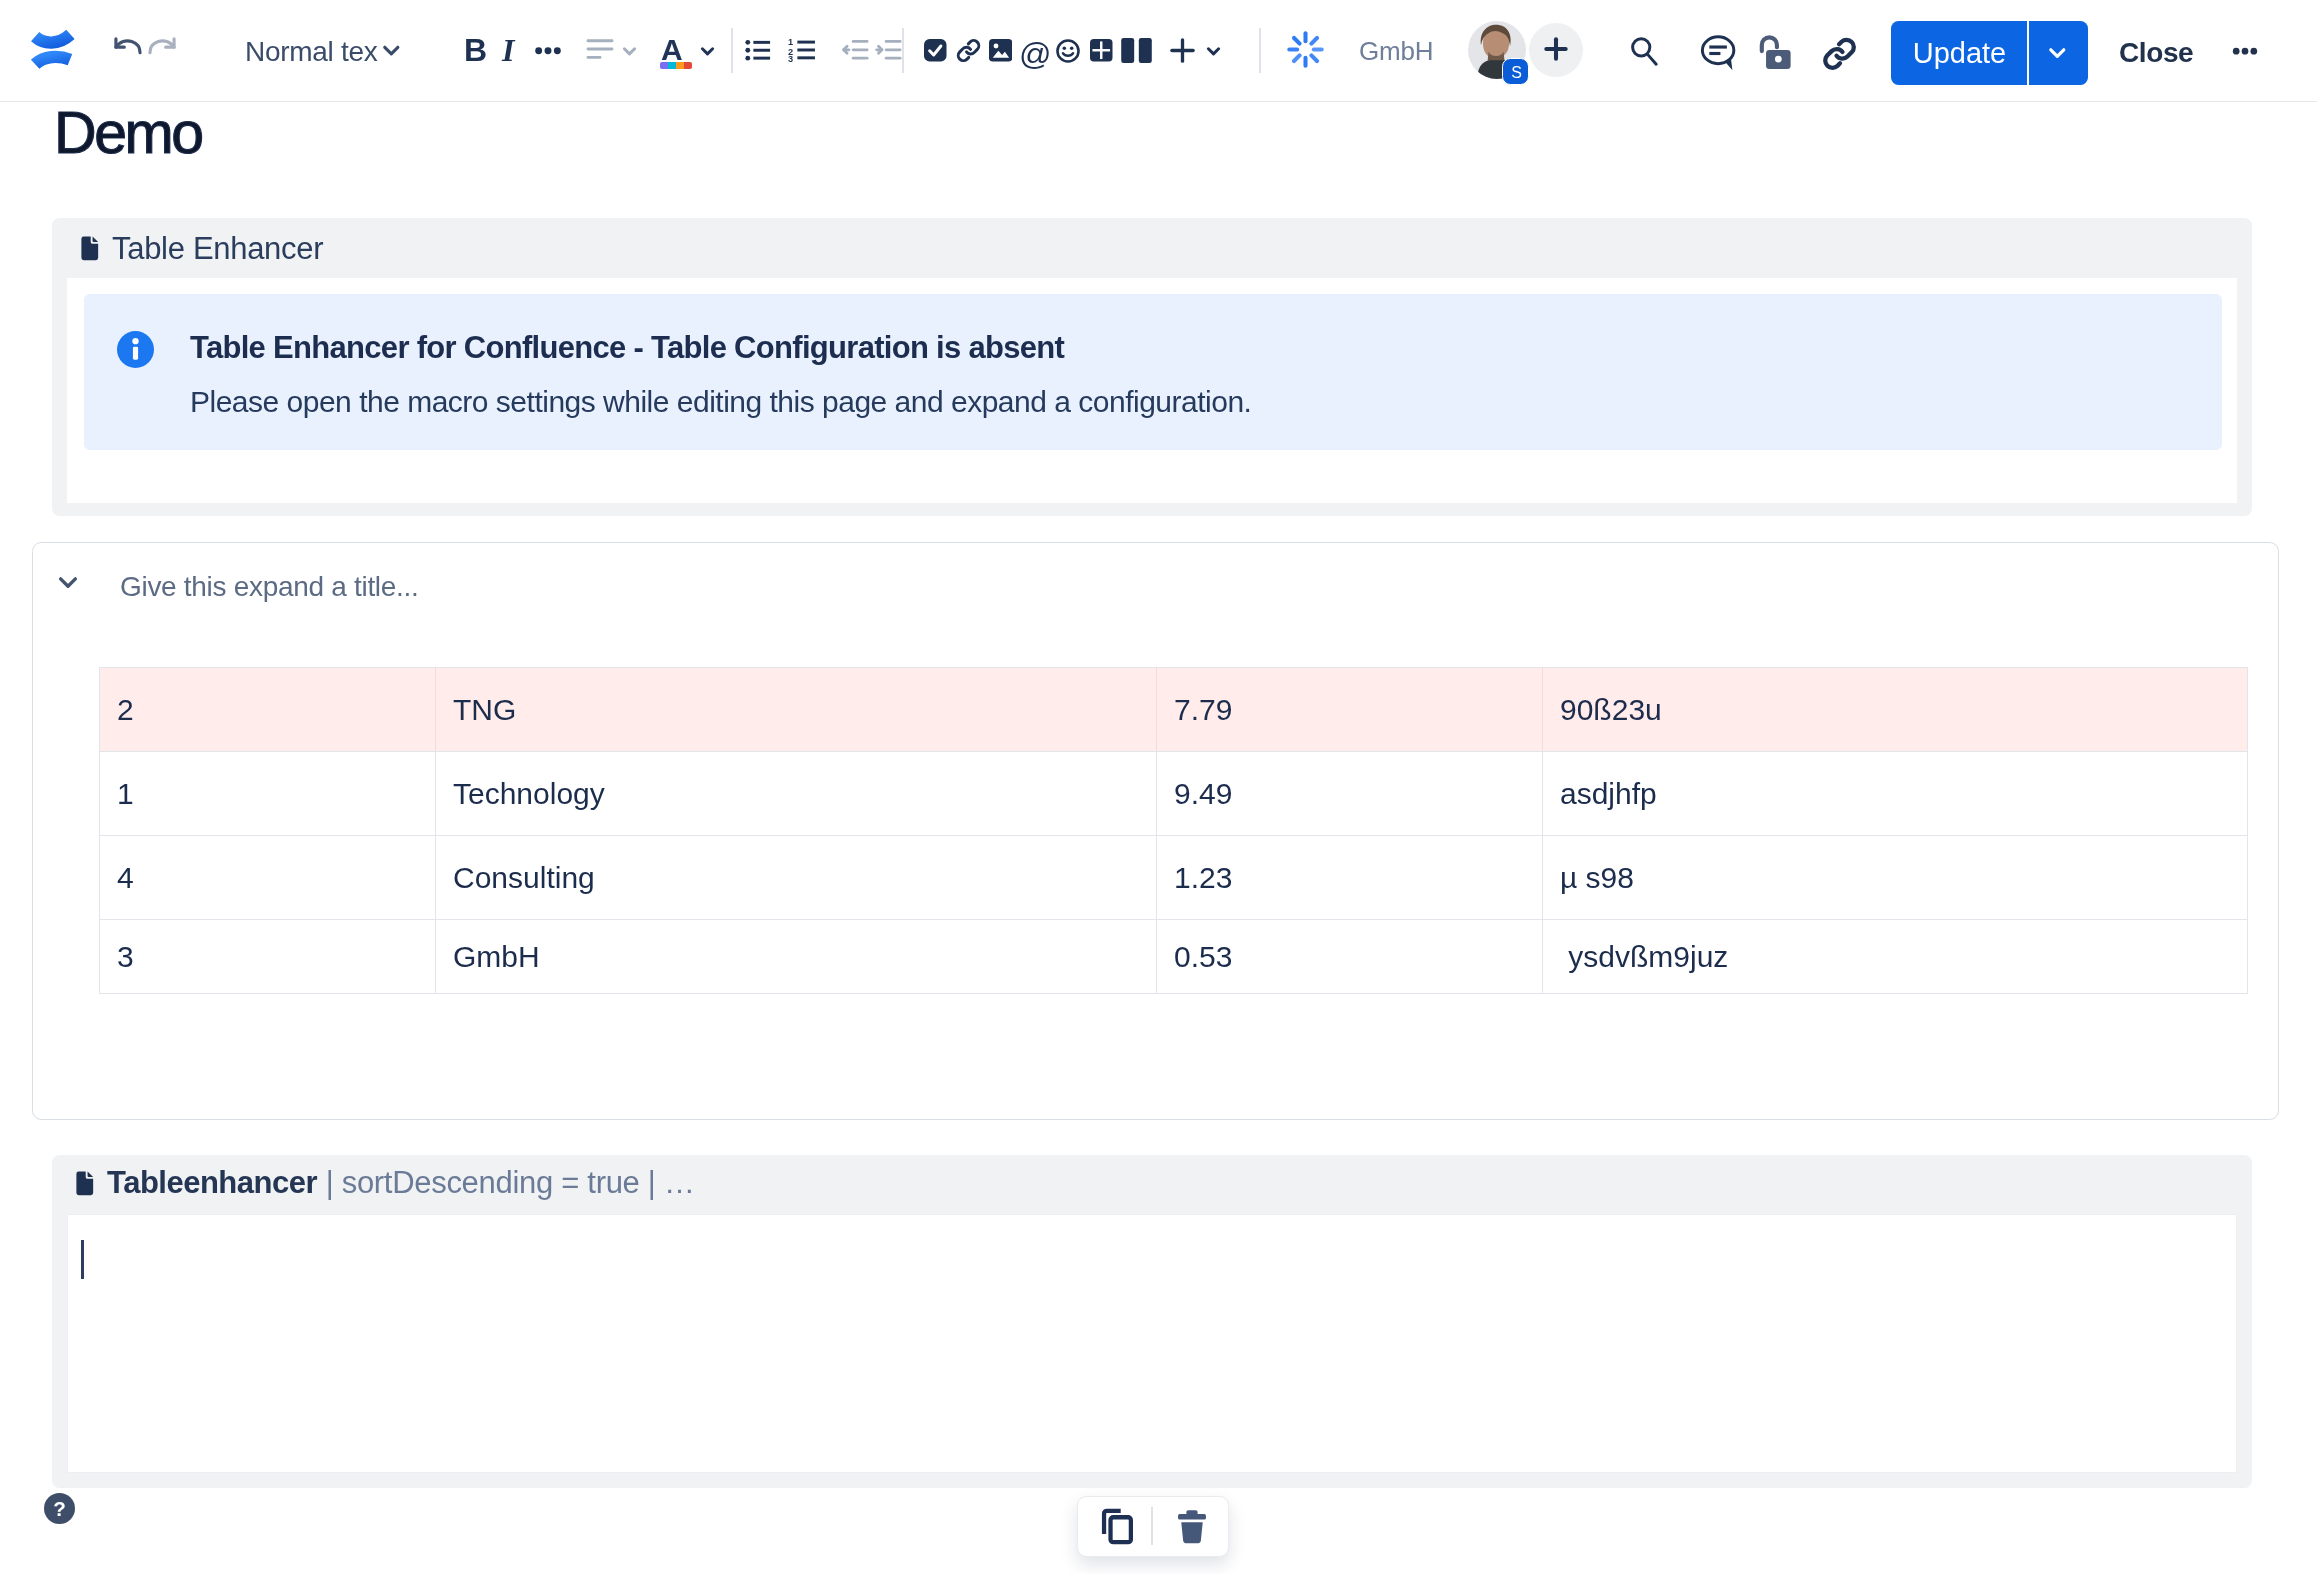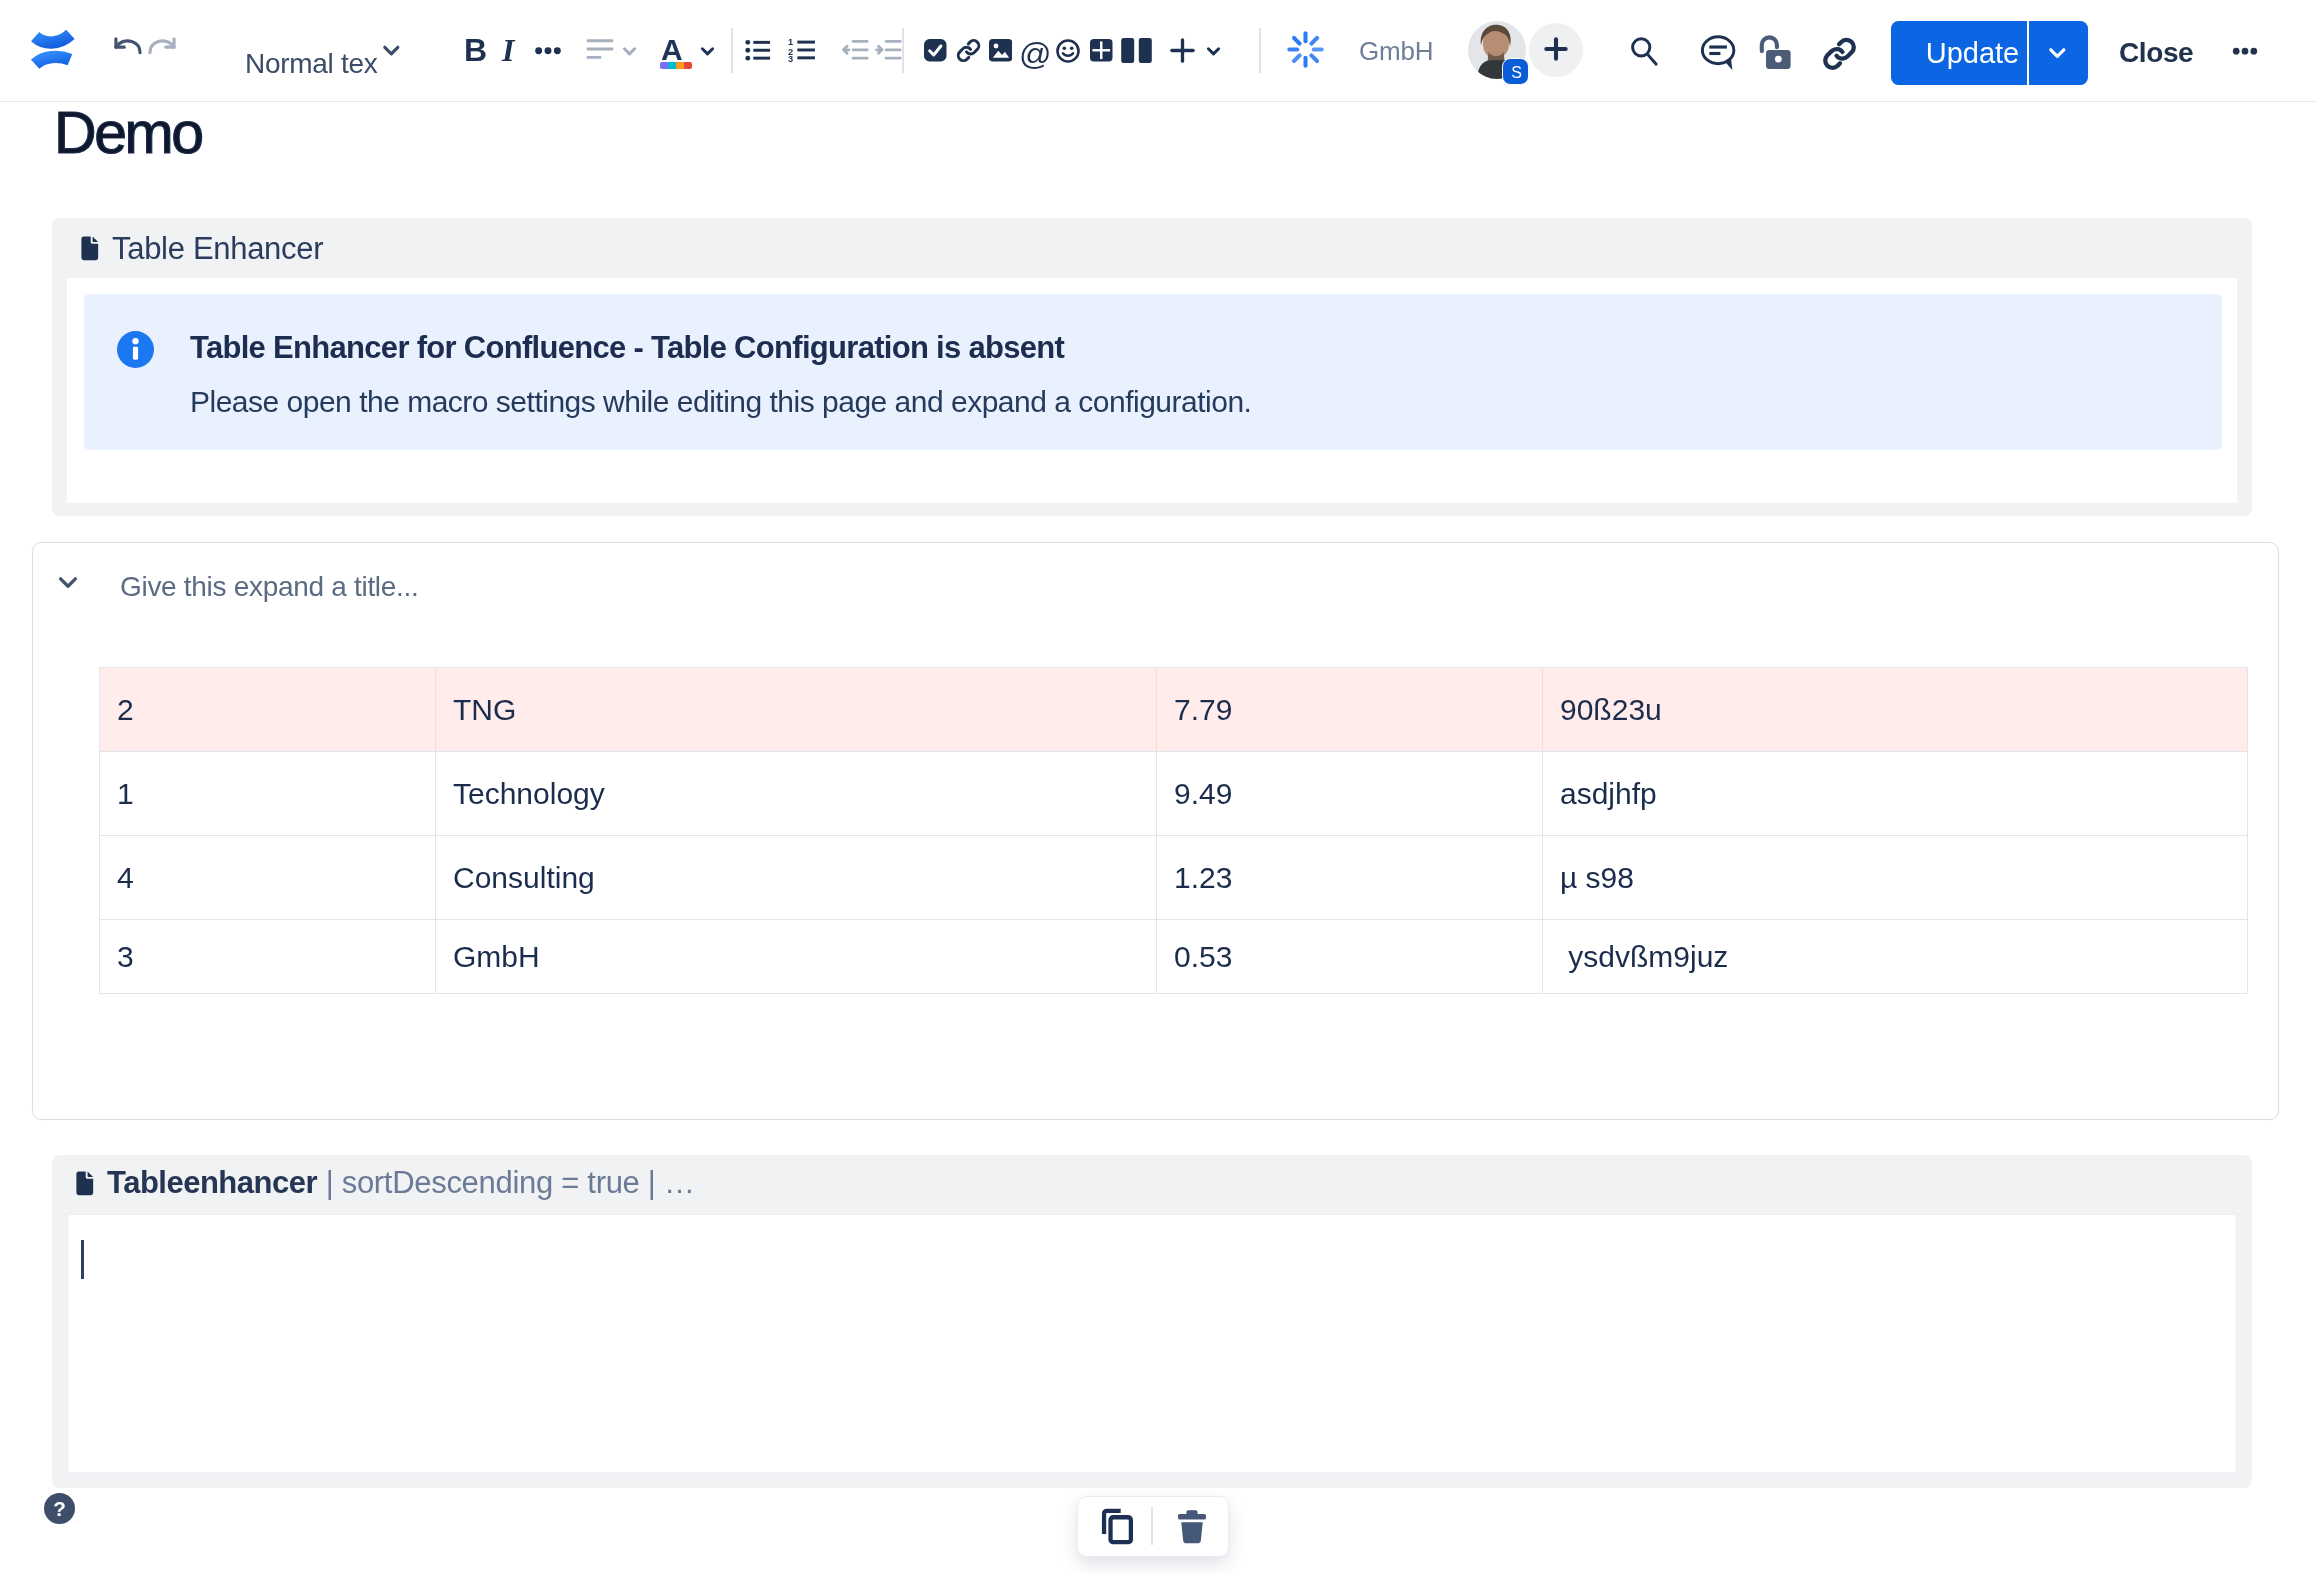--- a/index.html
+++ b/index.html
@@ -33,21 +33,21 @@
 </svg>
 
 <svg class="abs" style="left:112px;top:36px" width="32" height="26" viewBox="0 0 34 28">
 <path d="M4 3 L4 12 L13 12" stroke="#41536e" stroke-width="3.4" fill="none" stroke-linecap="round" stroke-linejoin="round"></path>
 <path d="M4 12 C 8 6 15 4 21 6 C 27 8 30 13 30 18" stroke="#41536e" stroke-width="3.4" fill="none" stroke-linecap="round"></path>
 </svg>
 <svg class="abs" style="left:146px;top:36px" width="32" height="26" viewBox="0 0 34 28">
 <path d="M30 3 L30 12 L21 12" stroke="#a9b1bf" stroke-width="3.4" fill="none" stroke-linecap="round" stroke-linejoin="round"></path>
 <path d="M30 12 C 26 6 19 4 13 6 C 7 8 4 13 4 18" stroke="#a9b1bf" stroke-width="3.4" fill="none" stroke-linecap="round"></path>
 </svg>
-<div class="abs" style="left:245px;top:35px;font-size:28px;color:#3a4c69;line-height:33px;letter-spacing:-0.3px;margin-top:12px;">Normal tex</div>
+<div class="abs" style="left:245px;top:35px;font-size:28px;color:#3a4c69;line-height:33px;letter-spacing:-0.3px;">Normal tex</div>
 <svg class="abs" style="left:381px;top:44px" width="20.6" height="14" viewBox="0 0 22 15">
 <path d="M4 3.5 L11 10.5 L18 3.5" stroke="#3a4c69" stroke-width="3.4" fill="none" stroke-linecap="round" stroke-linejoin="round"></path>
 </svg>
 <div class="abs navy" style="left:464px;top:32px;font-size:32px;font-weight:700;line-height:37px;">B</div>
 <div class="abs navy" style="left:502px;top:32px;font-size:32px;font-weight:700;font-style:italic;font-family:'Liberation Serif',serif;line-height:37px;">I</div>
 <svg class="abs" style="left:534px;top:46px" width="28" height="9.4" viewBox="0 0 30 10">
 <circle cx="5" cy="5" r="3.7" fill="#1e3150"></circle>
     <circle cx="15" cy="5" r="3.7" fill="#1e3150"></circle>
     <circle cx="25" cy="5" r="3.7" fill="#1e3150"></circle>
 </svg>
@@ -229,21 +229,21 @@
 </svg>
 
 <svg class="abs" style="left:1821px;top:35px" width="38" height="37" viewBox="0 0 24 22">
 <g stroke="#1e3150" stroke-width="2.7" fill="none" stroke-linecap="round">
 <path d="M9.8 12.4a4.6 4.6 0 0 0 6.9.5l2.8-2.8a4.6 4.6 0 0 0-6.5-6.5l-1.6 1.6"></path>
 <path d="M13.6 10a4.6 4.6 0 0 0-6.9-.5l-2.8 2.8a4.6 4.6 0 0 0 6.5 6.5l1.6-1.6"></path>
     </g>
 </svg>
 
 <div class="abs" style="left:1891px;top:20.6px;width:197px;height:64px;background:#0c66e4;border-radius:7.5px;"></div>
-<div class="abs" style="left:1891px;top:20.6px;width:137px;height:64px;font-size:29px;font-weight:500;color:#fff;text-align:center;line-height:64px;padding-left:13px;">Update</div>
+<div class="abs" style="left:1891px;top:20.6px;width:137px;height:64px;font-size:29px;font-weight:500;color:#fff;text-align:center;line-height:64px;">Update</div>
 <div class="abs" style="left:2027px;top:20.6px;width:1.9px;height:64px;background:#fff;"></div>
 <svg class="abs" style="left:2047px;top:47px" width="20.6" height="13" viewBox="0 0 22 14">
 <path d="M4 3 L11 10 L18 3" stroke="#fff" stroke-width="3.4" fill="none" stroke-linecap="round" stroke-linejoin="round"></path>
 </svg>
 <div class="abs" style="left:2119px;top:37px;font-size:28px;font-weight:700;color:#22324d;line-height:32px;letter-spacing:-0.4px;">Close</div>
 <svg class="abs" style="left:2232px;top:47px" width="26" height="8.4" viewBox="0 0 28 9">
 <circle cx="4.5" cy="4.5" r="3.6" fill="#22324d"></circle>
     <circle cx="14" cy="4.5" r="3.6" fill="#22324d"></circle>
     <circle cx="23.5" cy="4.5" r="3.6" fill="#22324d"></circle>
 </svg>

